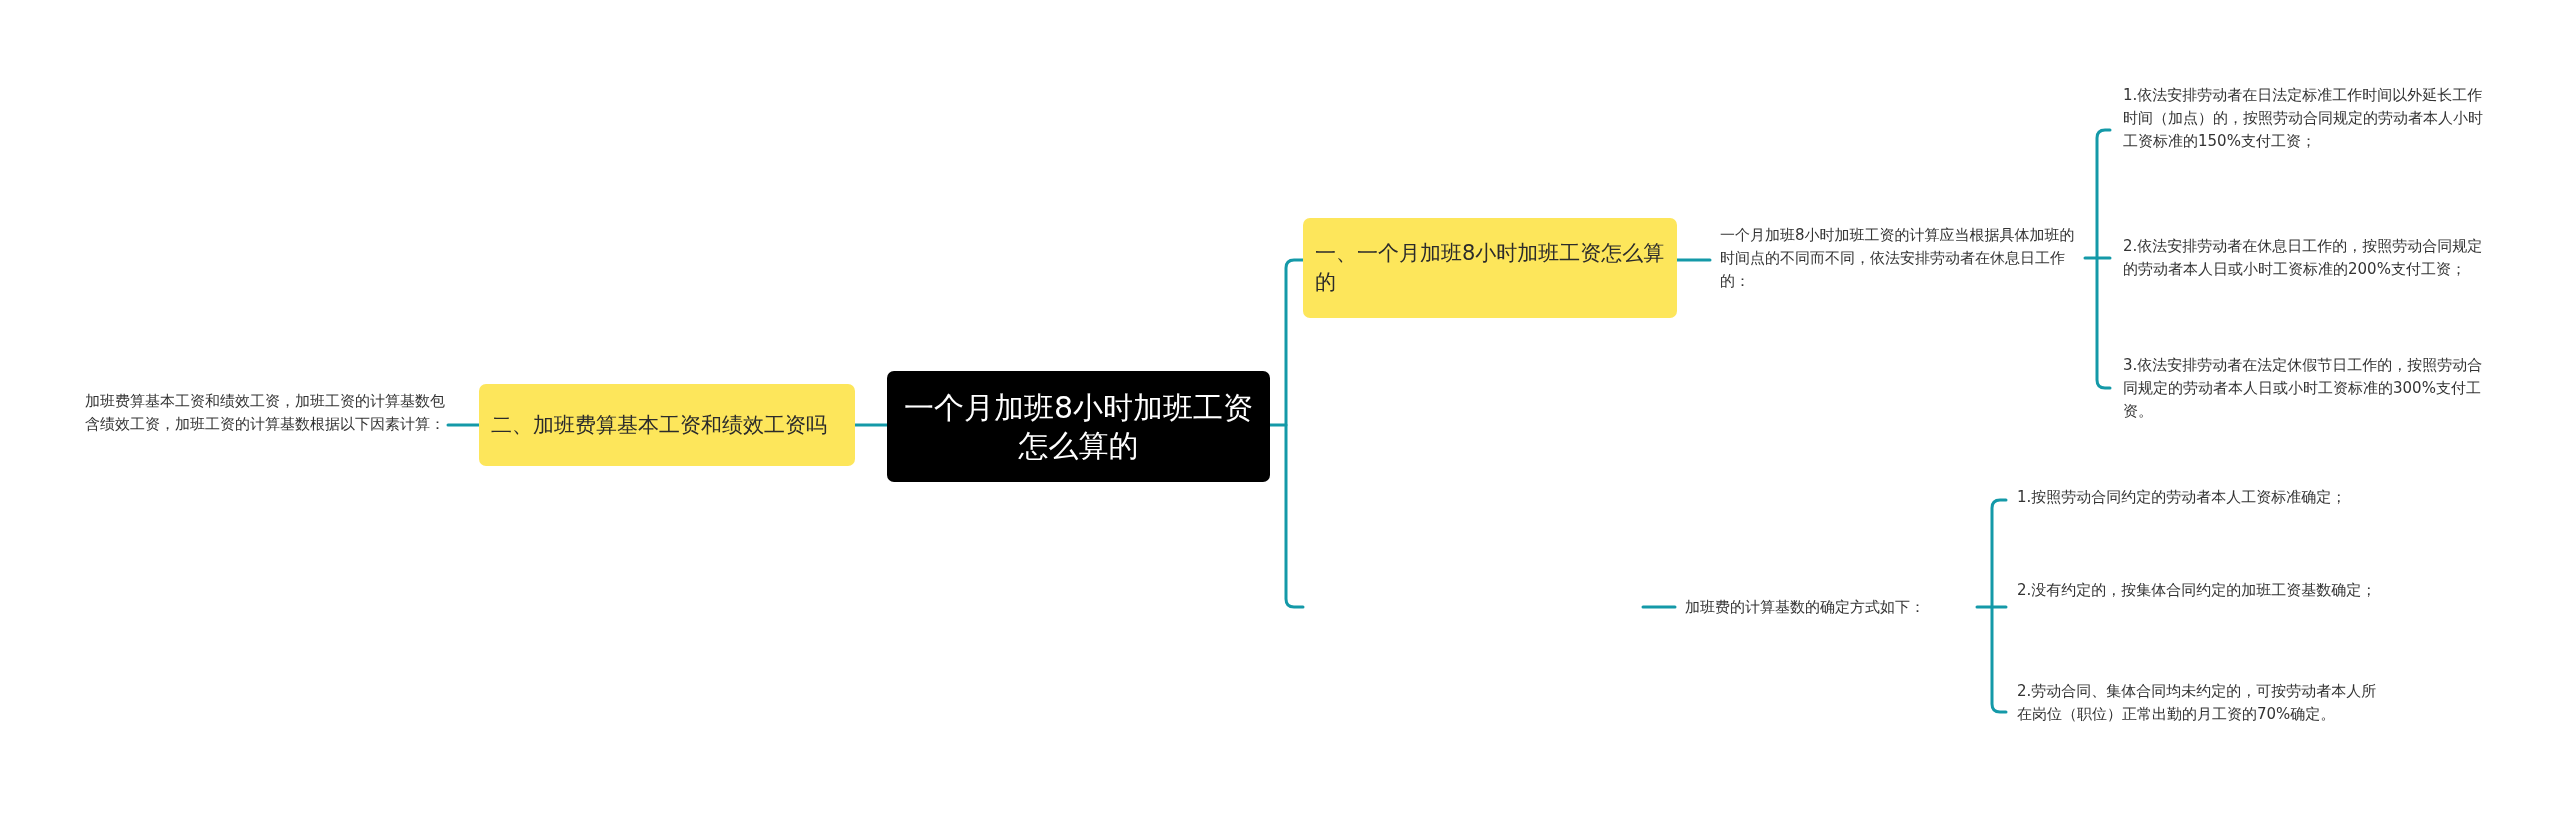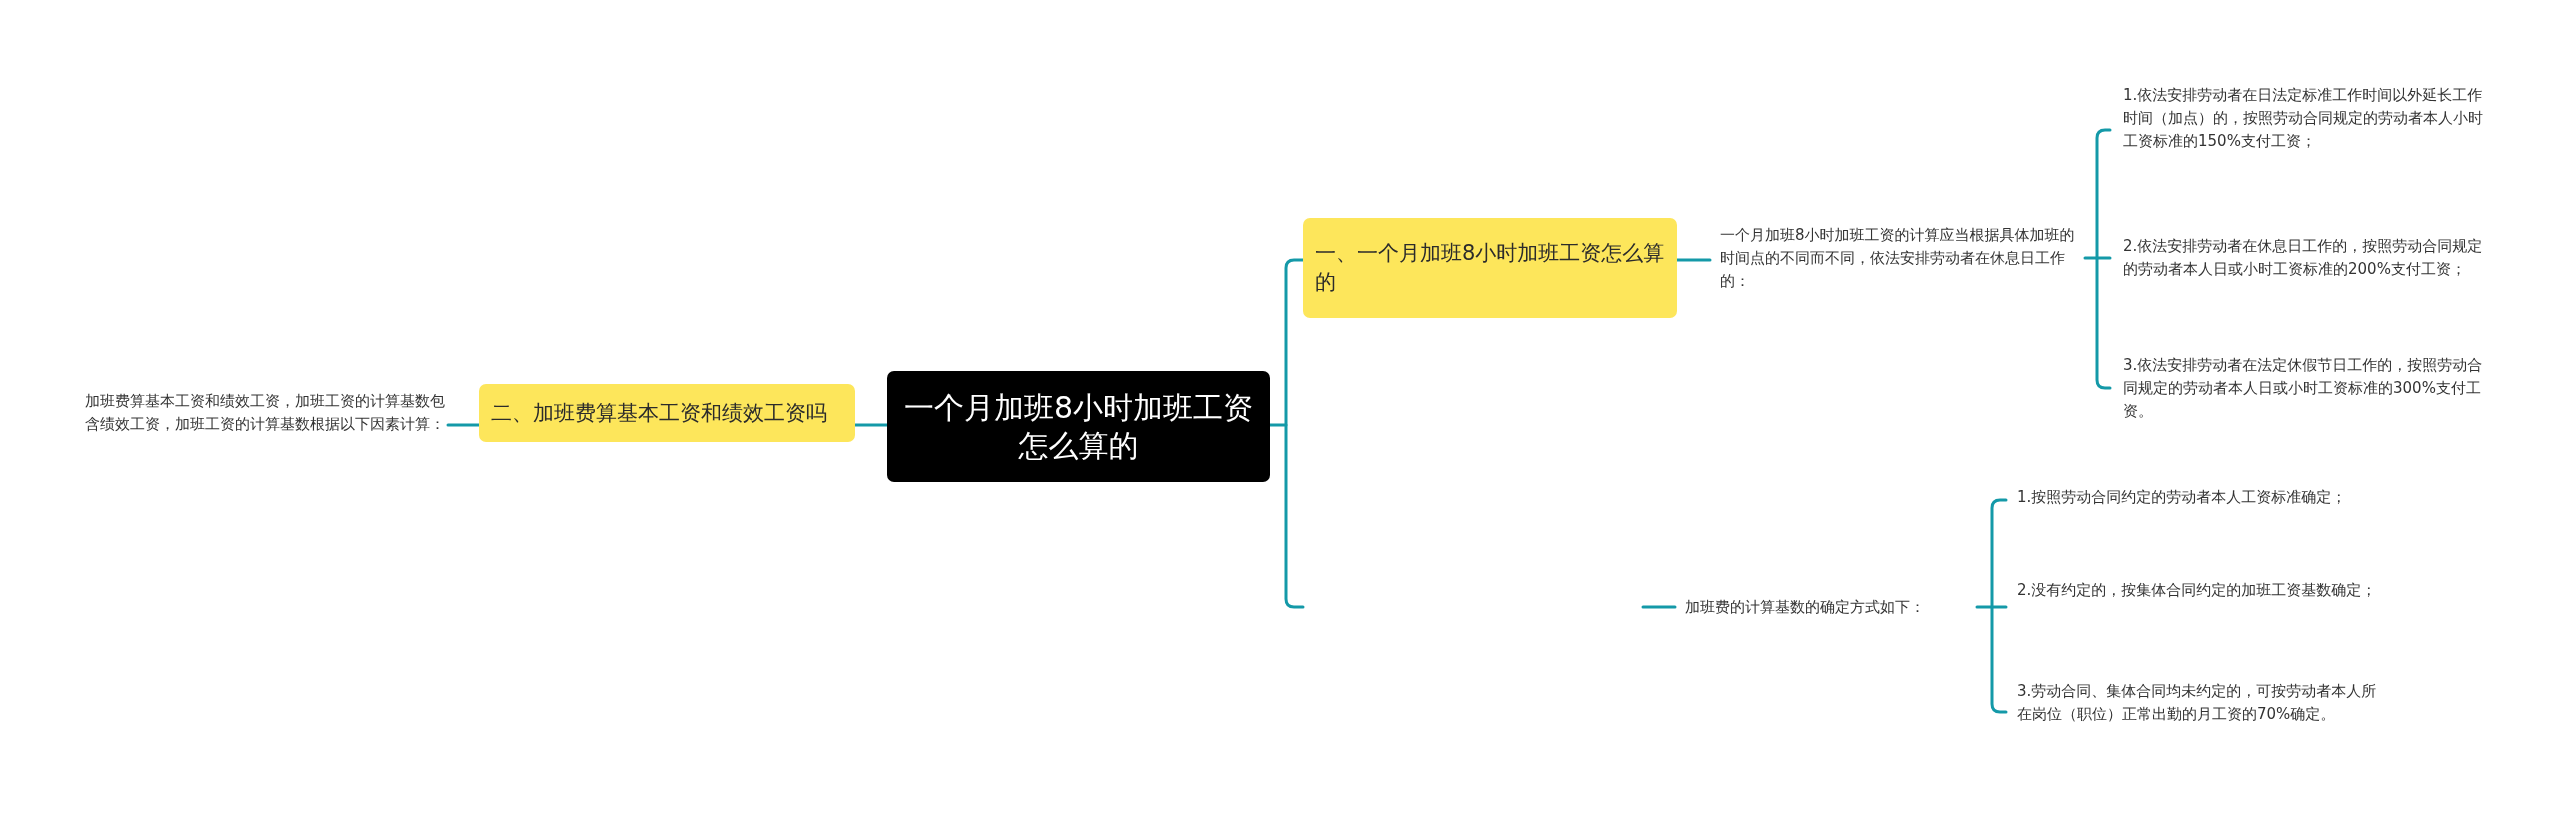--- a/index.html
+++ b/index.html
@@ -45,33 +45,33 @@
 
       <path d="M2006 500 L2000 500 Q1992 500 1992 508 L1992 704 Q1992 712 2000 712 L2006 712"></path>
       <path d="M1992 607 L2006 607"></path>
     </g>
   </svg>
 
   <div class="node root" style="left:887px; top:371px; width:383px; height:111px;">
     <span>一个月加班8小时加班工资怎么算的</span>
   </div>
 
-  <div class="node branch" style="left:479px; top:384px; width:376px; height:58px;">
+  <div class="node branch" style="left:479px; top:384px; width:376px; height:82px;">
     <span>二、加班费算基本工资和绩效工资吗</span>
   </div>
   <div class="text" style="left:85px; top:390px; width:360px;">加班费算基本工资和绩效工资，加班工资的计算基数包含绩效工资，加班工资的计算基数根据以下因素计算：</div>
 
   <div class="node branch" style="left:1303px; top:218px; width:374px; height:100px;">
     <span>一、一个月加班8小时加班工资怎么算的</span>
   </div>
   <div class="text" style="left:1720px; top:224px; width:365px;">一个月加班8小时加班工资的计算应当根据具体加班的时间点的不同而不同，依法安排劳动者在休息日工作的：</div>
 
   <div class="text" style="left:2123px; top:84px; width:362px;">1.依法安排劳动者在日法定标准工作时间以外延长工作时间（加点）的，按照劳动合同规定的劳动者本人小时工资标准的150%支付工资；</div>
   <div class="text" style="left:2123px; top:235px; width:362px;">2.依法安排劳动者在休息日工作的，按照劳动合同规定的劳动者本人日或小时工资标准的200%支付工资；</div>
   <div class="text" style="left:2123px; top:354px; width:362px;">3.依法安排劳动者在法定休假节日工作的，按照劳动合同规定的劳动者本人日或小时工资标准的300%支付工资。</div>
 
   <div class="text small" style="left:1685px; top:596px; width:290px; white-space:nowrap;">加班费的计算基数的确定方式如下：</div>
 
   <div class="text" style="left:2017px; top:478px; width:360px;margin-top:8px;">1.按照劳动合同约定的劳动者本人工资标准确定；</div>
   <div class="text" style="left:2017px; top:579px; width:360px;">2.没有约定的，按集体合同约定的加班工资基数确定；</div>
-  <div class="text" style="left:2017px; top:680px; width:360px;">3.劳动合同、集体合同均未约定的，可按劳动者本人所在岗位（职位）正常出勤的月工资的70%确定。</div>
+  <div class="text" style="left:2017px; top:680px; width:360px;">2.劳动合同、集体合同均未约定的，可按劳动者本人所在岗位（职位）正常出勤的月工资的70%确定。</div>
 
 </div>
 
 </body></html>

